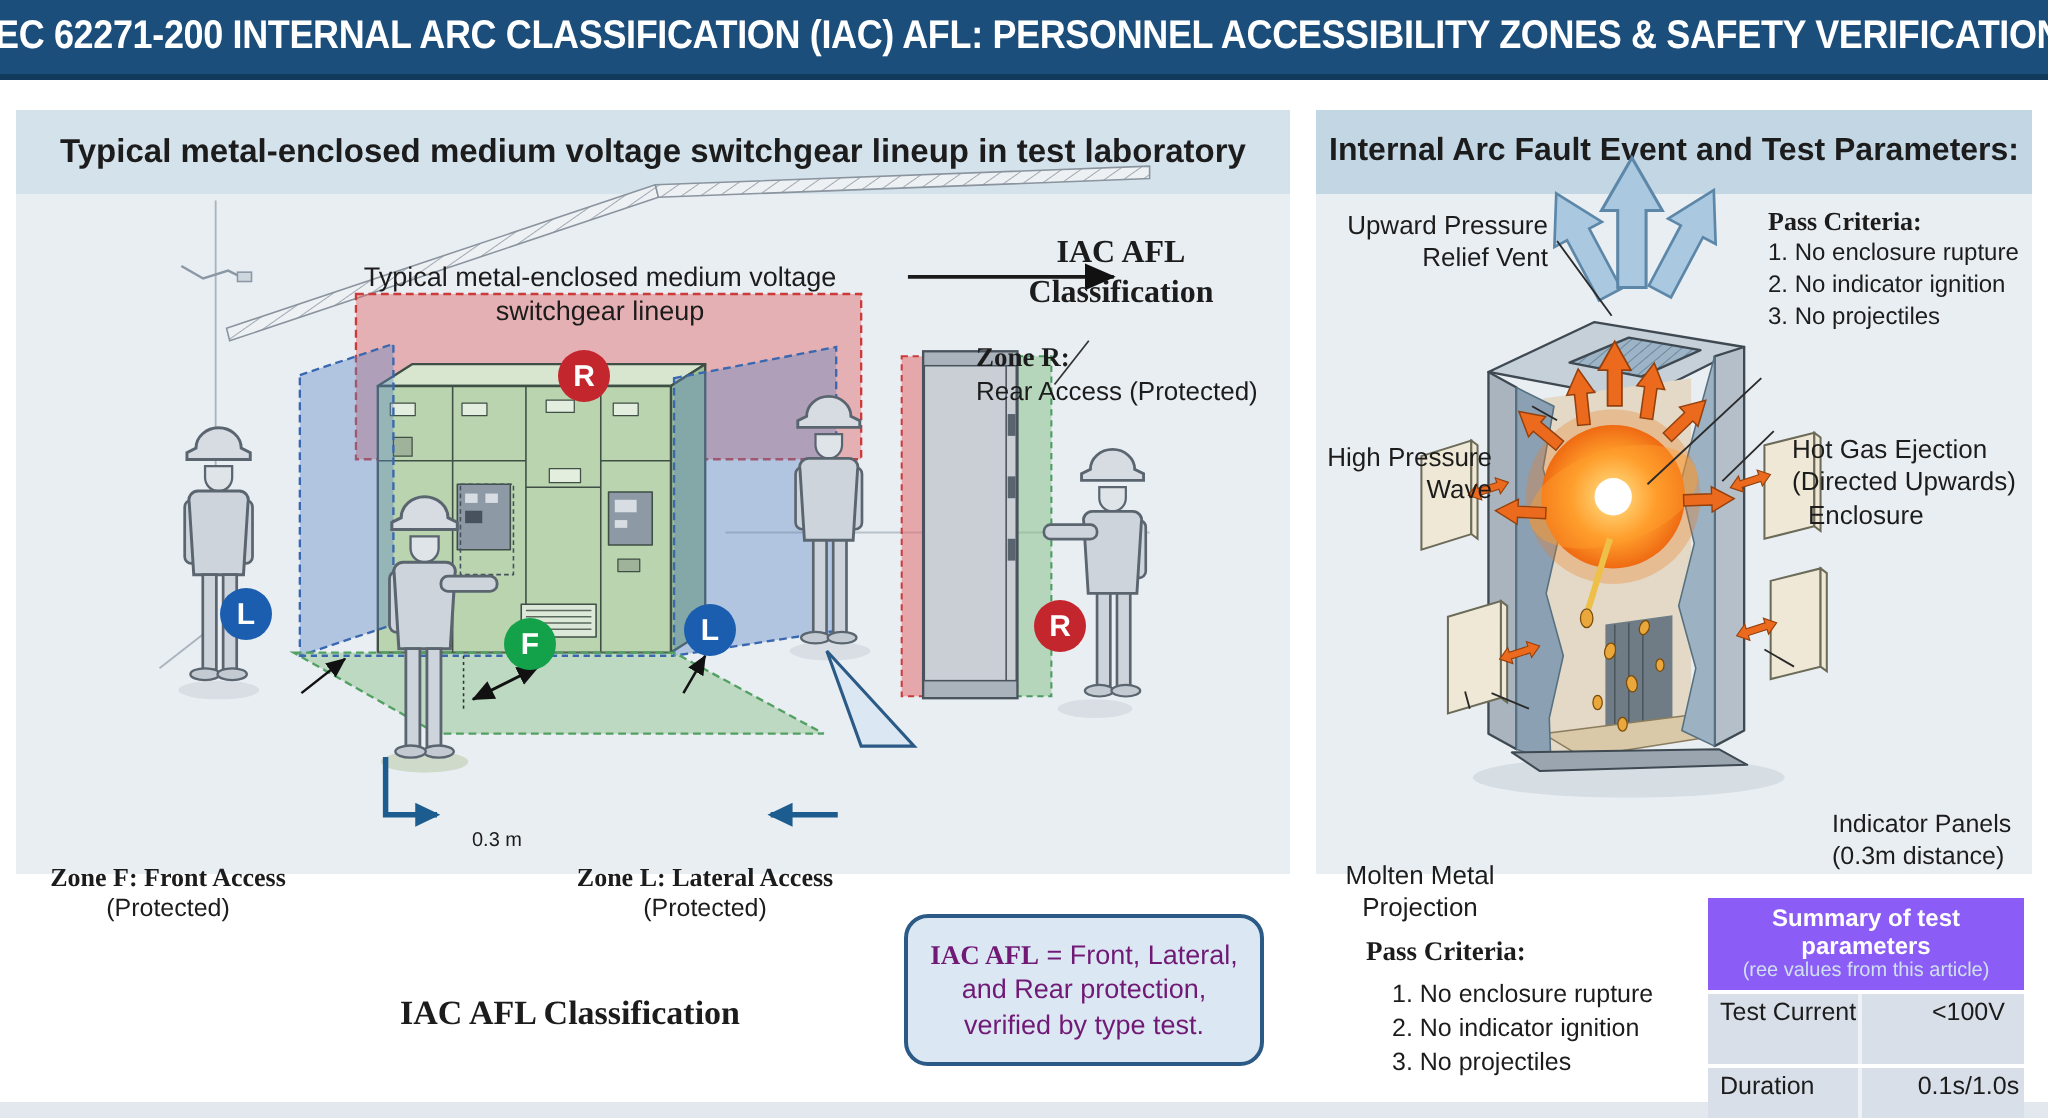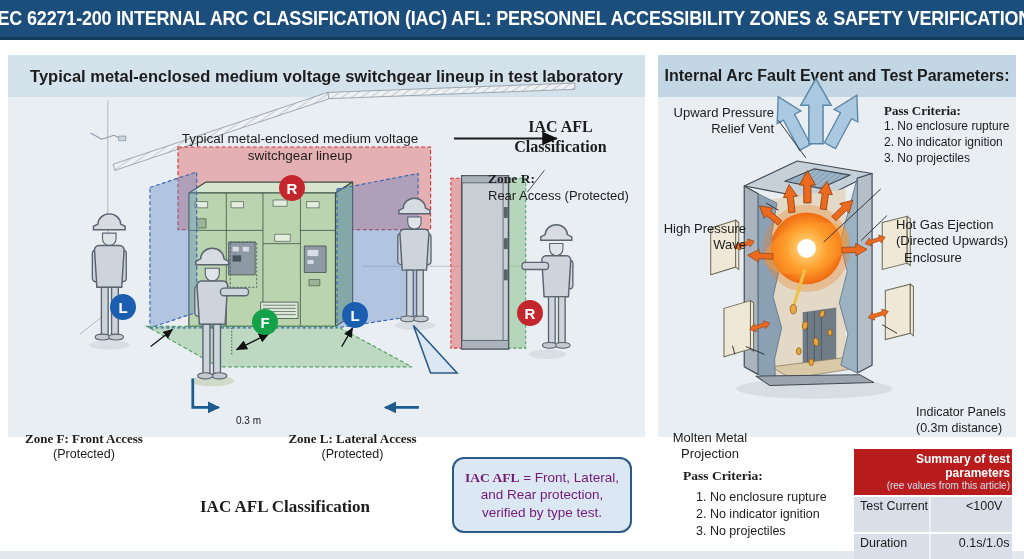--- a/index.html
+++ b/index.html
@@ -33,21 +33,21 @@
   .badge-r { background:#c4262e; }
   .badge-l { background:#1b5eb0; }
   .badge-f { background:#13a14a; }
 
   .callout { position:absolute; left:444px; top:402px; width:180px; height:76px; background:#dbe7f3;
              border:2.5px solid #2a5a85; border-radius:12px; display:flex; flex-direction:column;
              align-items:center; justify-content:center; font-size:13.5px; color:#701a75; z-index:2; line-height:1.3; }
 
   
   .ptable { position:absolute; left:196px; top:394px; width:158px; z-index:2; }
-  .ptable-head { background:#b91c1c; color:#fff; text-align:right; padding:3px 2px 4px 2px; }
+  .ptable-head { background:#8b5cf6; color:#fff; text-align:center; padding:3px 2px 4px 2px; }
   .ptable-head .t1 { font-weight:bold; font-size:12px; display:block; }
   .ptable-head .t2 { font-size:10px; color:#cfe0ee; display:block; }
   .prow { display:flex; margin-top:2px; background:#d8dfe8; font-size:12.5px; color:#1c1c1c;gap:25px; }
   .prow .pl { flex:1.25; padding:2px 0 3px 6px; border-right:2px solid #eef2f6; }
   .prow .pv { flex:1; text-align:center; padding:2px 0 19px 0; }
 
   .bottom-strip { position:absolute; left:0; top:551px; width:1024px; height:8px; background:#e2e8ee; }
 </style>
 </head>
 <body>

